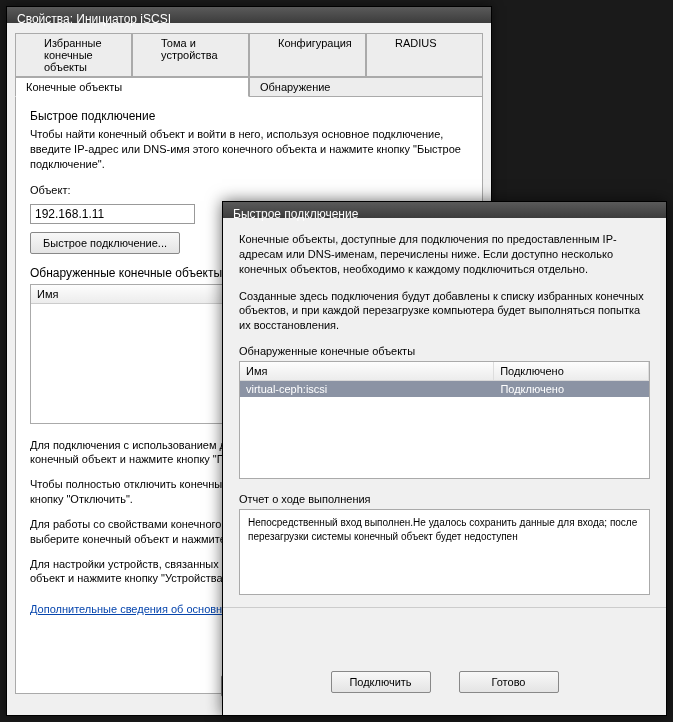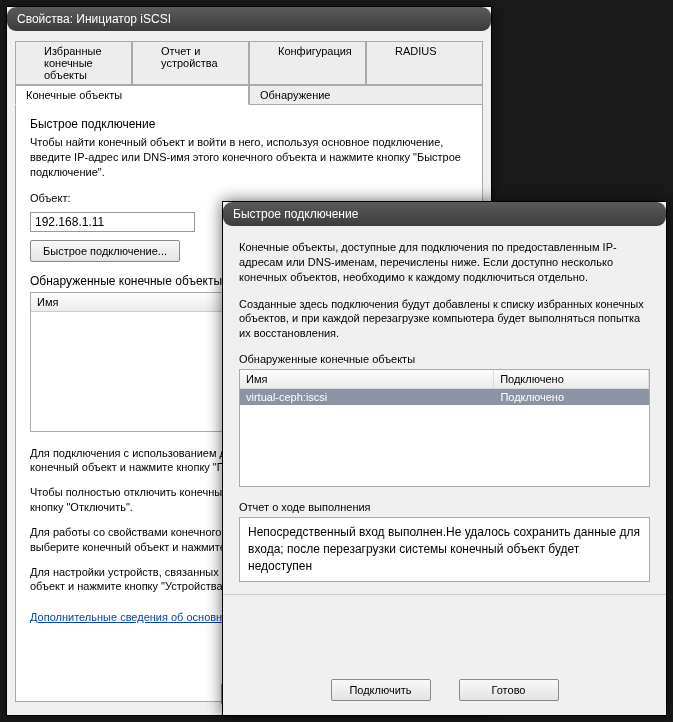--- a/index.html
+++ b/index.html
@@ -20,22 +20,21 @@
   height: 710px;
   background: #f0f0f0;
   border: 1px solid #000;
   box-shadow: 0 0 10px rgba(0,0,0,0.5);
 }
 .titlebar {
   background: linear-gradient(to bottom, #5a5a5a, #3c3c3c);
   color: #fff;
   padding: 5px 10px;
   font-size: 12px;
-  height: 24px;
-  border-radius: 9px;
+  height: 16px;
 }
 .window-body {
   padding: 10px 8px 46px 8px;
   position: relative;
   height: calc(100% - 24px);
 }
 .tabs {
   display: flex;
   flex-wrap: wrap;
   position: relative;
@@ -165,24 +164,24 @@
   display: flex;
   background: #8b93a4;
   color: #fff;
 }
 .modal-list-row div {
   padding: 2px 6px;
   font-size: 11px;
 }
 .report-box {
   border: 1px solid #aaa;
-  height: 65px;
+  height: 86px;
   background: #fff;
   padding: 6px 8px;
-  font-size: 12px;
+  font-size: 10px;
   line-height: 1.4;
 }
 .modal-buttons {
   position: absolute;
   bottom: 14px;
   left: 0;
   right: 0;
   display: flex;
   justify-content: center;
   gap: 28px;
@@ -199,21 +198,21 @@
 
 <div class="main-window">
   <div class="titlebar">
     <span>Свойства: Инициатор iSCSI</span>
   </div>
   <div class="window-body">
 
     <div class="tabs">
       <div class="tab-row">
         <div class="tab row1">Избранные конечные объекты</div>
-        <div class="tab row1">Отчет и устройства</div>
+        <div class="tab row1">Тома и устройства</div>
         <div class="tab row1">Конфигурация</div>
         <div class="tab row1">RADIUS</div>
       </div>
       <div class="tab-row">
         <div class="tab row2 active">Конечные объекты</div>
         <div class="tab row2">Обнаружение</div>
       </div>
     </div>
 
     <div class="tab-content">

